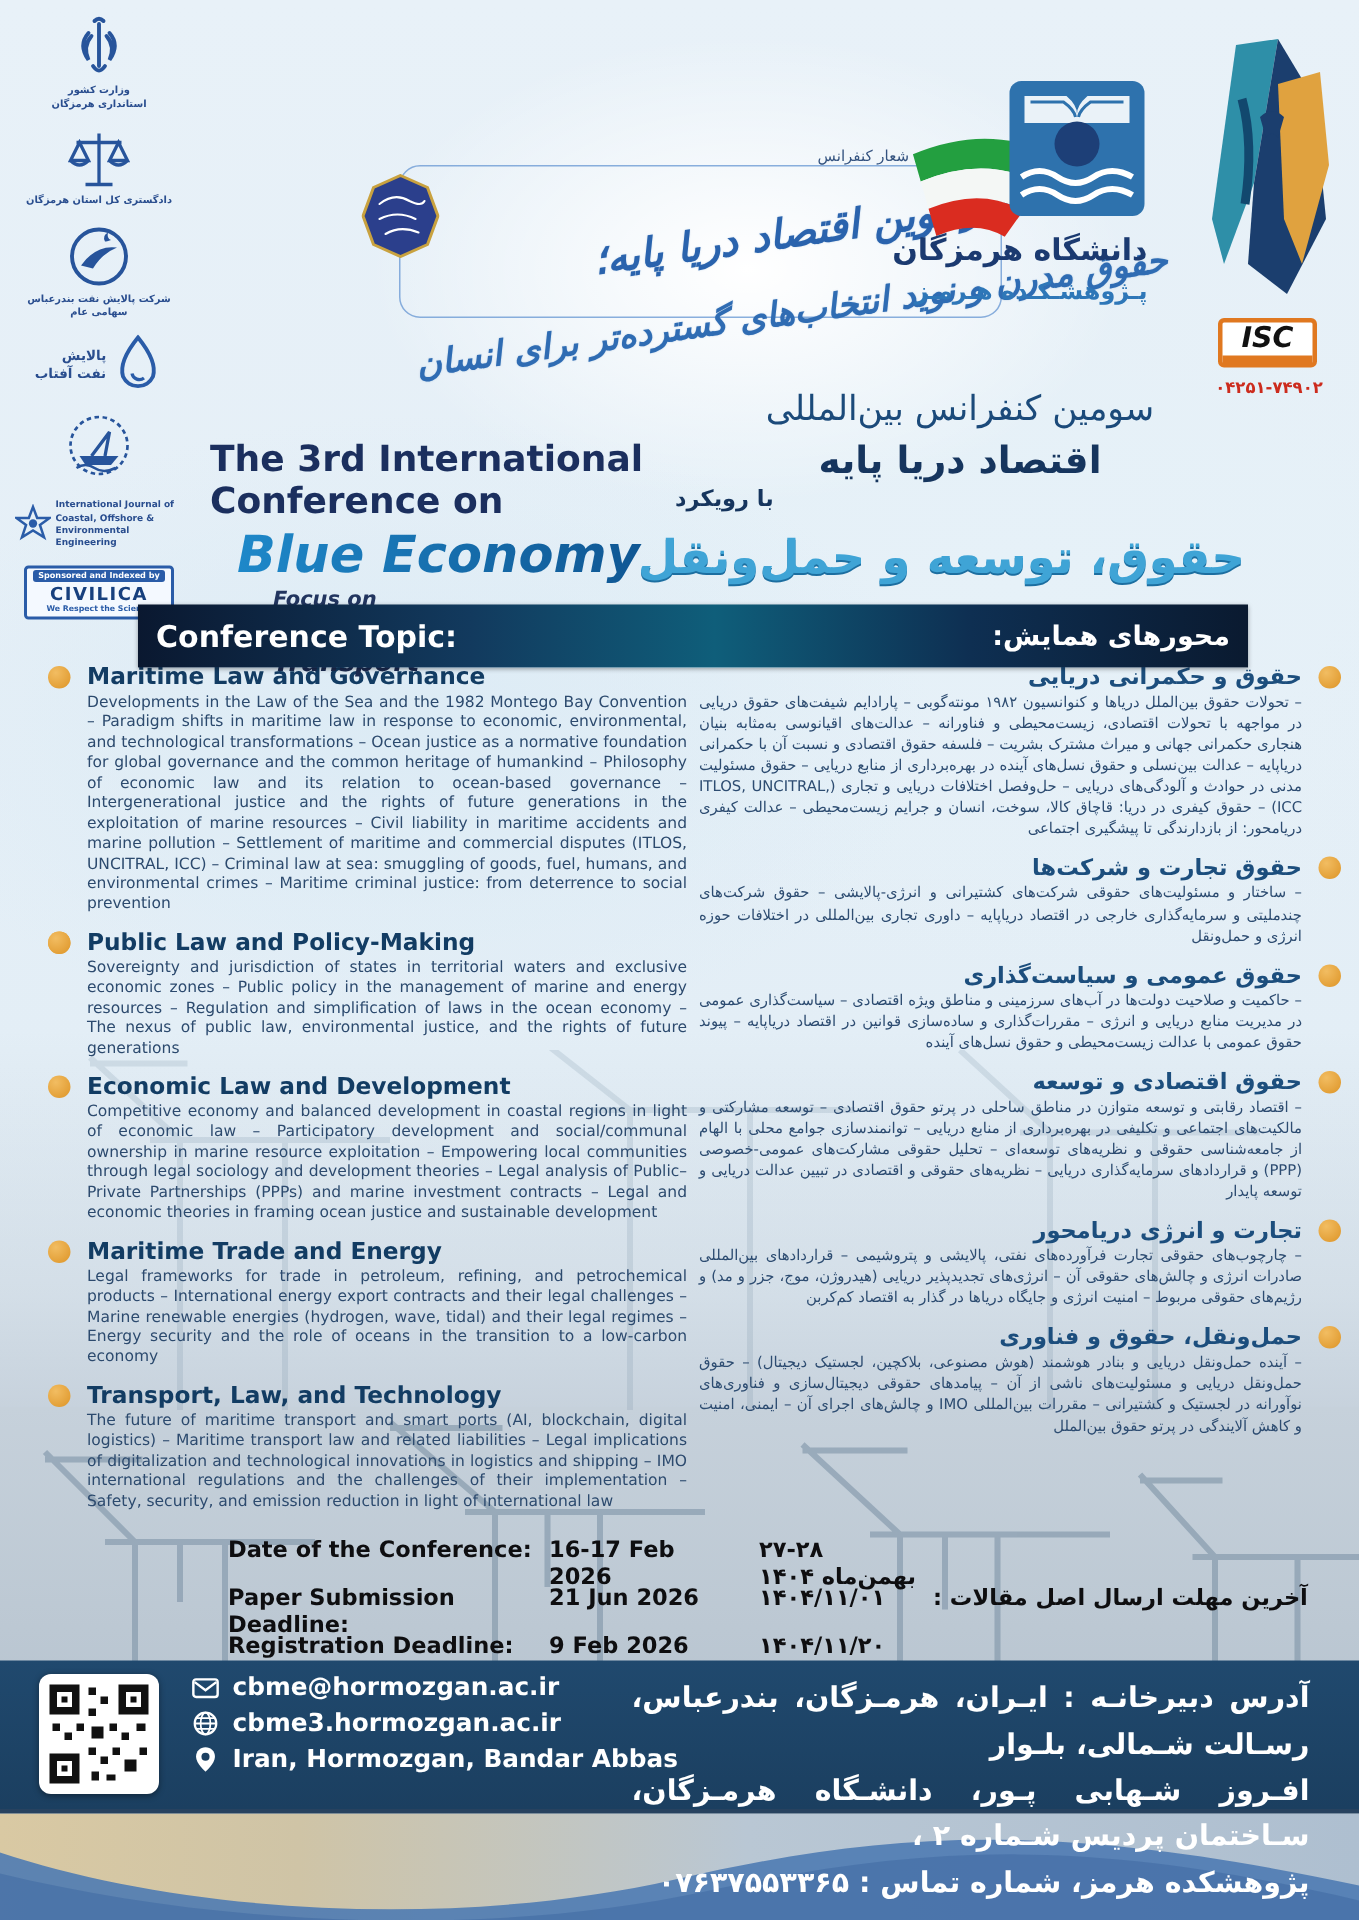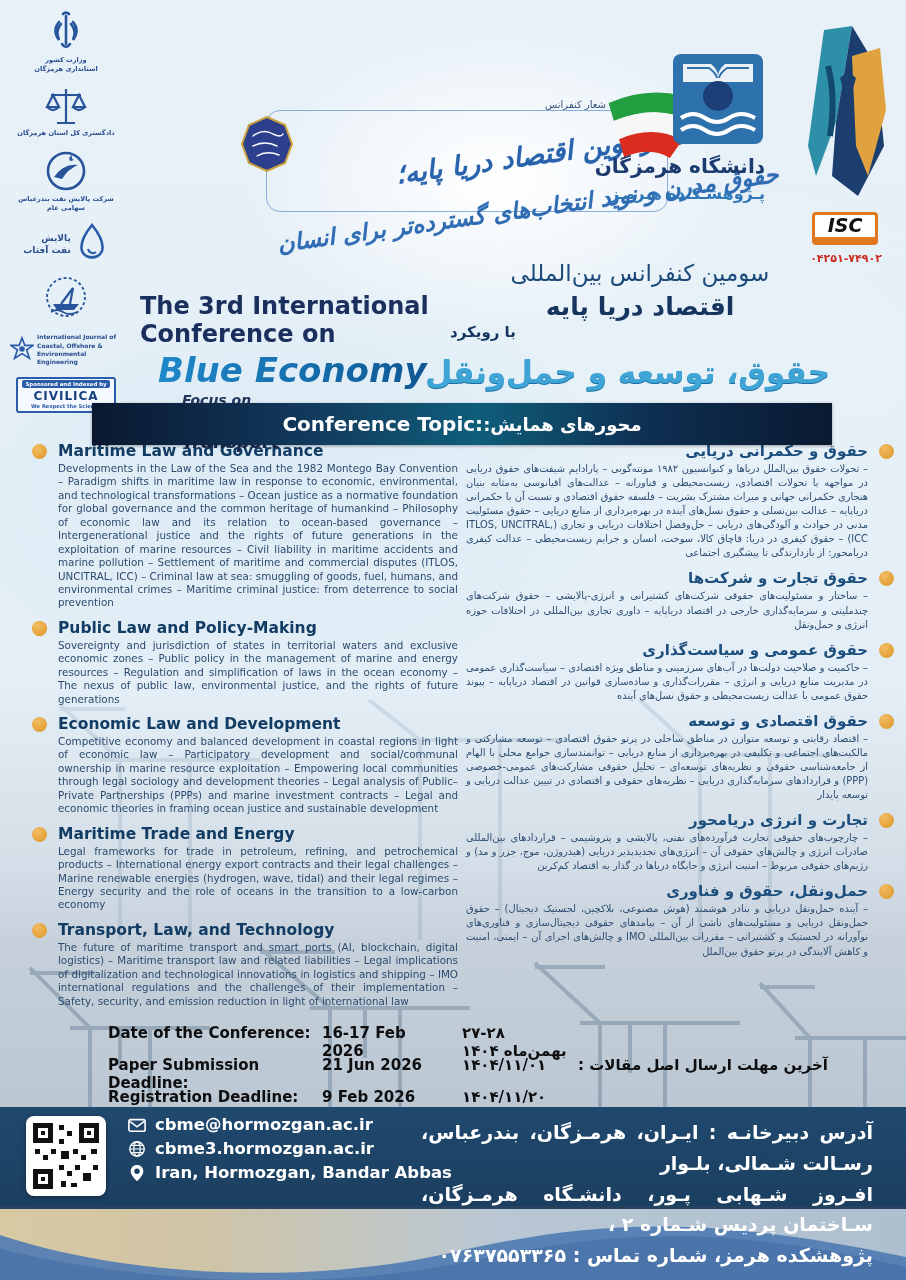--- a/index.html
+++ b/index.html
@@ -54,21 +54,21 @@
   #title-en-l4{font-size:18px;font-style:italic;font-weight:bold;color:#1b2a50;margin-left:42px;margin-top:2px;}
   #title-fa{right:76px;top:260px;width:380px;text-align:center;direction:rtl;z-index:6;}
   #title-fa-l1{font-size:23px;color:#1b4a7a;}
   #title-fa-l2{font-size:25px;font-weight:bold;color:#16355e;margin-top:6px;}
   #title-fa-l3{font-size:15px;font-weight:bold;color:#16355e;text-align:left;margin:2px 48px 0 0;}
   #title-fa-l4{position:absolute;left:-310px;top:94px;width:690px;font-size:31px;font-weight:bold;color:#3fa4d6;
      text-shadow:0 1px 0 #1c6ea0;text-align:right;}
   
   #topics-bar{left:92px;top:403px;width:740px;height:42px;z-index:6;
      background:linear-gradient(90deg,#0a1830 0%,#123a5e 30%,#0f5e7a 52%,#0e2f52 75%,#0a1a30 100%);
-     display:flex;align-items:center;justify-content:center;padding:12px 12px;box-shadow:0 1px 3px rgba(0,0,0,.35);}
+     display:flex;align-items:center;justify-content:space-between;padding:12px 12px;box-shadow:0 1px 3px rgba(0,0,0,.35);}
   #topics-bar .en{color:#fff;font-size:20px;font-weight:bold;}
   #topics-bar .fa{color:#fff;font-size:18px;font-weight:bold;direction:rtl;}
   
   .topic-col{top:442px;width:428px;z-index:4;}
   #col-en{left:30px;}
   #col-fa{left:466px;width:430px;direction:rtl;}
   .topic{position:relative;margin-bottom:9px;padding-left:28px;}
   #col-fa .topic{padding-left:0;padding-right:28px;}
   .bullet{position:absolute;left:2px;top:2px;width:15px;height:15px;border-radius:50%;
      background:radial-gradient(circle at 35% 30%,#f2bd62,#dd9426);}
@@ -77,21 +77,21 @@
   #col-fa .topic-title{color:#1c4e7d;font-size:15px;}
   .topic-body{font-size:10.35px;line-height:1.3;color:#2c4a6e;text-align:justify;}
   #col-fa .topic-body{font-size:9.9px;line-height:1.42;color:#2d4c71;}
   
   #photo-upper{left:0;top:688px;width:906px;height:250px;z-index:1;
      background:linear-gradient(180deg,rgba(199,210,220,0) 0%,rgba(199,210,220,.55) 70%,rgba(196,207,218,.9) 100%);}
   #photo-lower{left:0;top:938px;width:906px;height:268px;z-index:0;
      background:linear-gradient(180deg,#c6d1db 0%,#bcc8d3 55%,#b3c0cd 100%);}
   #cranes-faint{left:0;top:700px;width:906px;height:240px;z-index:1;opacity:.18;}
   
-  #schedule{left:0px;top:1018px;width:906px;z-index:6;}
+  #schedule{left:0px;top:1018px;width:906px;z-index:6;padding-left:44px;}
   .sched-row{position:relative;height:32px;}
   .sr-cell{position:absolute;font-weight:bold;color:#0e0e10;font-size:15px;top:6px;}
   .sr-len{left:108px;width:215px;}
   .sr-ven{left:322px;width:130px;}
   .sr-vfa{left:462px;width:110px;direction:ltr;text-align:left;}
   .sr-lfa{left:578px;width:262px;direction:rtl;text-align:left;}
   
   #footer{left:0;top:1107px;width:906px;height:99px;background:linear-gradient(180deg,#20496e,#1b3f60);z-index:7;display:flex;align-items:center;}
   #qr-wrap{position:absolute;left:26px;top:9px;width:80px;height:80px;background:#fff;border-radius:8px;padding:5px;box-shadow:0 1px 4px rgba(0,0,0,.4);}
   #contact-list{position:absolute;left:128px;top:8px;display:flex;flex-direction:column;gap:5px;}

